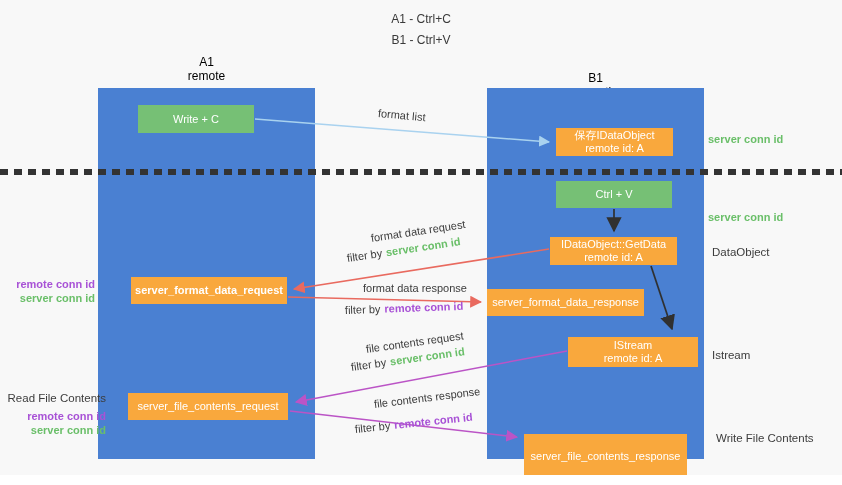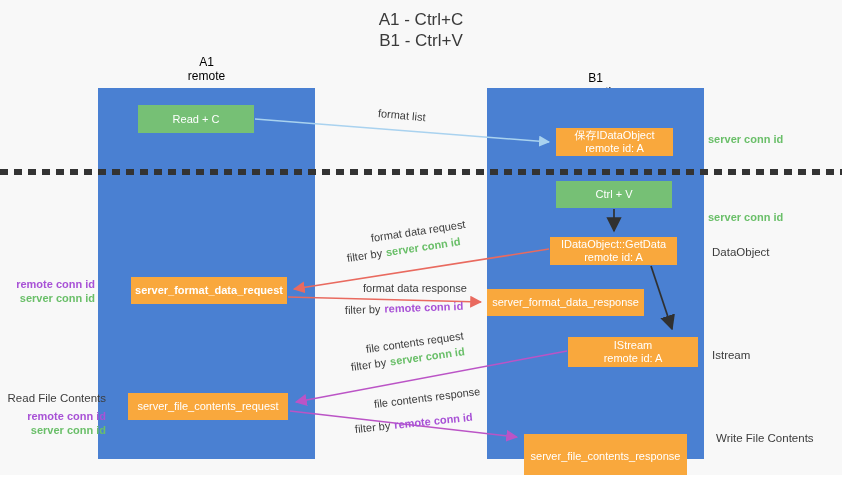--- a/index.html
+++ b/index.html
@@ -1,18 +1,18 @@
 <!DOCTYPE html>
 <html><head>
 <meta charset="utf-8">
 <style>
   html,body{margin:0;padding:0;background:#f8f8f8;}
   .stage{position:relative;width:842px;height:485px;background:#f8f8f8;overflow:hidden;
          font-family:"Liberation Sans", sans-serif;color:#3c3c3c;}
-  .title{position:absolute;left:0;right:0;top:9px;text-align:center;font-size:17px;
+  .title{position:absolute;left:0;right:0;top:9px;text-align:center;font-size:12px;
          line-height:21px;color:#3a3a3a;}
   .lane-header{position:absolute;width:217px;text-align:center;font-size:12px;line-height:14px;color:#000000;}
   .lane{position:absolute;top:88px;width:217px;height:371px;background:#4a80d2;}
   .divider{position:absolute;left:0;top:169px;width:842px;height:6px;
            background:repeating-linear-gradient(90deg,#333 0 8px,transparent 8px 14px);}
   .node{position:absolute;display:flex;flex-direction:column;align-items:center;justify-content:center;
         color:#fff;font-size:11px;line-height:13px;text-align:center;white-space:nowrap;}
   .green{background:#76c075;}
   .orange{background:#f9a83d;}
   .alabel{position:absolute;font-size:11px;line-height:13px;color:#3c3c3c;white-space:nowrap;
@@ -68,21 +68,21 @@
     <line x1="255" y1="119" x2="549" y2="142" stroke="#a9d2ef" stroke-width="1.4" marker-end="url(#m-blue)"></line>
     <line x1="614" y1="209" x2="614" y2="231" stroke="#303030" stroke-width="1.7" marker-end="url(#m-blk)"></line>
     <line x1="549" y1="249" x2="294" y2="289" stroke="#e96a5f" stroke-width="1.5" marker-end="url(#m-red)"></line>
     <line x1="288" y1="297" x2="481" y2="302" stroke="#e96a5f" stroke-width="1.5" marker-end="url(#m-red)"></line>
     <line x1="651" y1="266" x2="672" y2="329" stroke="#303030" stroke-width="1.7" marker-end="url(#m-blk)"></line>
     <line x1="567" y1="351" x2="296" y2="402" stroke="#bb54c6" stroke-width="1.5" marker-end="url(#m-mag)"></line>
     <line x1="290" y1="411" x2="517" y2="437" stroke="#bb54c6" stroke-width="1.5" marker-end="url(#m-mag)"></line>
   </svg>
 
   <div class="node green" style="left:138px;top:105px;width:116px;height:28px;">
-    <span>Read + C</span>
+    <span>Write + C</span>
   </div>
   <div class="node orange" style="left:556px;top:128px;width:117px;height:28px;">
     <span>保存IDataObject</span>
     <span>remote id: A</span>
   </div>
   <div class="node green" style="left:556px;top:181px;width:116px;height:27px;">
     <span>Ctrl + V</span>
   </div>
   <div class="node orange" style="left:550px;top:237px;width:127px;height:28px;">
     <span>IDataObject::GetData</span>

